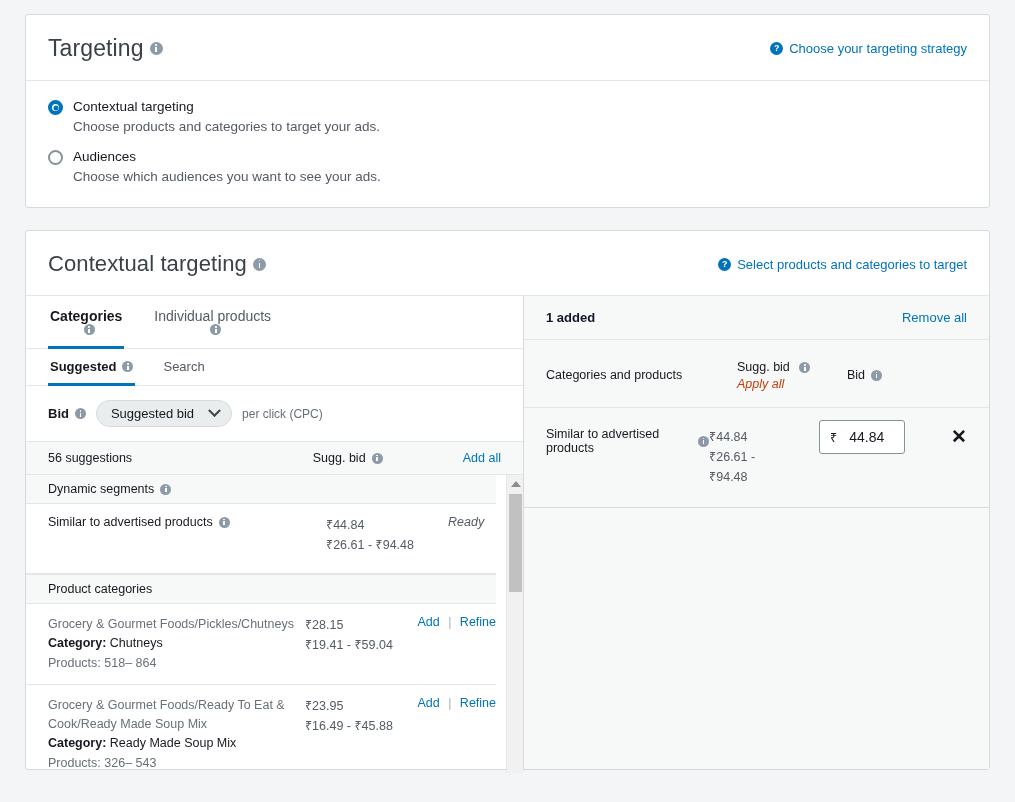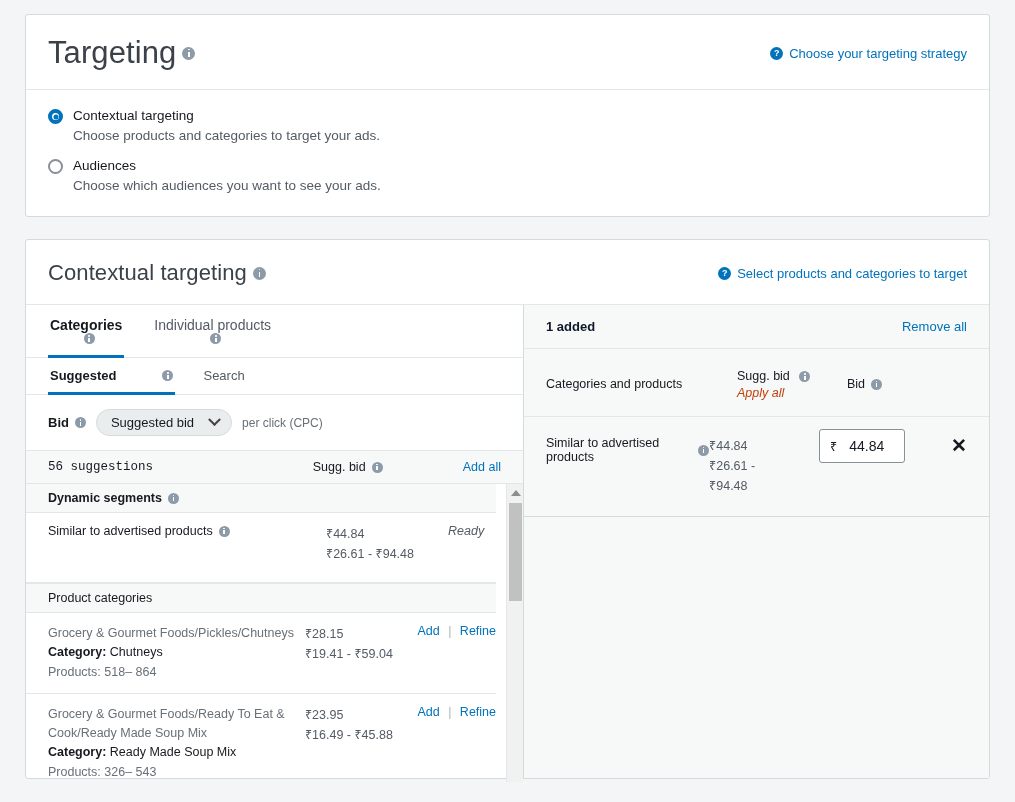--- a/index.html
+++ b/index.html
@@ -19,21 +19,21 @@
     border-radius: 3px;
   }
 
   
   .card-head {
     display: flex; align-items: center; justify-content: space-between;
     padding: 20px 22px 18px 22px;
     border-bottom: 1px solid #e4e7e8;
   }
   .card-title {
-    font-size: 31px; font-weight: 400; color: #3b4148;
+    font-size: 23px; font-weight: 400; color: #3b4148;
     display: flex; align-items: center; letter-spacing: .1px;
   }
   .card-title.small { font-size: 22px; }
 
   
   .info-icon {
     display: inline-block; width: 13px; height: 13px; border-radius: 50%;
     background: #8d9aa8; position: relative; margin-left: 6px; flex: none;
     vertical-align: middle;
   }
@@ -92,53 +92,53 @@
     cursor: pointer; border-bottom: 3px solid transparent; margin-bottom: -1px; flex-direction: column;
   }
   .tab.active { color: #16191f; font-weight: bold; border-bottom-color: #0073bb; }
 
   .subtabs { display: flex; border-bottom: 1px solid #e4e7e8; padding: 0 22px; }
   .subtab {
     display: flex; align-items: center; padding: 10px 2px 9px 2px;
     margin-right: 26px; font-size: 13px; color: #545b64;
     cursor: pointer; border-bottom: 3px solid transparent; margin-bottom: -1px;
   }
-  .subtab.active { color: #16191f; font-weight: bold; border-bottom-color: #0073bb; gap: 40px; }
+  .subtab.active { color: #16191f; font-weight: bold; border-bottom-color: #0073bb; }
 
   
   .bid-row { display: flex; align-items: center; padding: 14px 22px; gap: 10px; }
   .bid-label { display: flex; align-items: center; font-size: 13px; font-weight: bold; color: #16191f; }
   .bid-select {
     display: inline-flex; align-items: center; gap: 16px;
     background: #eaeded; border: 1px solid #d5dbdb; border-radius: 14px;
     padding: 5px 12px 5px 14px; font-size: 13px; color: #16191f; cursor: pointer;
   }
   .chev { width: 9px; height: 9px; border-right: 2px solid #444; border-bottom: 2px solid #444;
           transform: rotate(45deg) translate(-2px,-2px); }
   .cpc-note { font-size: 12px; color: #687078; }
 
   
   .sugg-head {
     display: flex; align-items: center; background: #f7f8f8;
     border-top: 1px solid #e4e7e8; border-bottom: 1px solid #e4e7e8;
     padding: 9px 22px; font-size: 12.5px; color: #16191f;
   }
-  .sugg-count { flex: 1; font-family: Liberation Mono, monospace; }
+  .sugg-count { flex: 1; }
   .sugg-bid-col { display: flex; align-items: center; width: 150px; }
   .add-all { color: #0073bb; cursor: pointer; }
 
   
   .list-wrap { position: relative; height: 298px; overflow: hidden; }
   .list-clip { width: 470px; overflow: hidden; height: 100%; }
   .group-head {
     display: flex; align-items: center; background: #f7f8f8;
     border-bottom: 1px solid #e4e7e8; border-top: 1px solid #e4e7e8;
     padding: 7px 22px; font-size: 12.5px; color: #16191f;
   }
-  .group-head.first { border-top: none; font-weight: bold; }
+  .group-head.first { border-top: none; }
   .item {
     display: flex; padding: 11px 0 11px 22px; border-bottom: 1px solid #e4e7e8;
     font-size: 12.5px;
   }
   .item-name { width: 278px; padding-right: 8px; }
   .item-title { display: flex; align-items: center; color: #16191f; }
   .item-path { color: #687078; line-height: 19px; }
   .item-cat { color: #16191f; line-height: 19px; }
   .item-cat b { font-weight: bold; }
   .item-prod { color: #687078; line-height: 19px; margin-top: 1px; }

